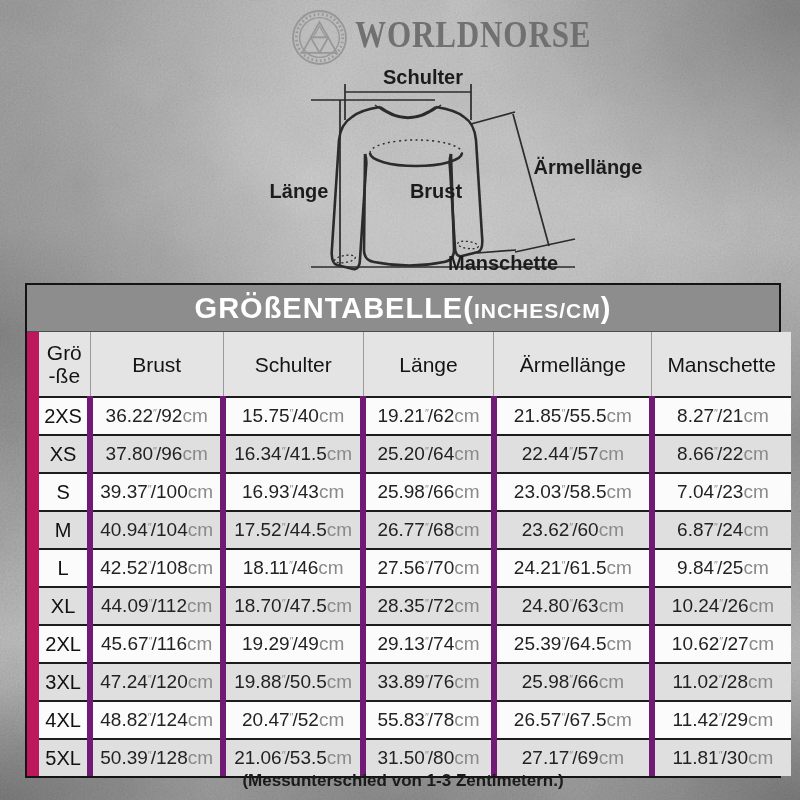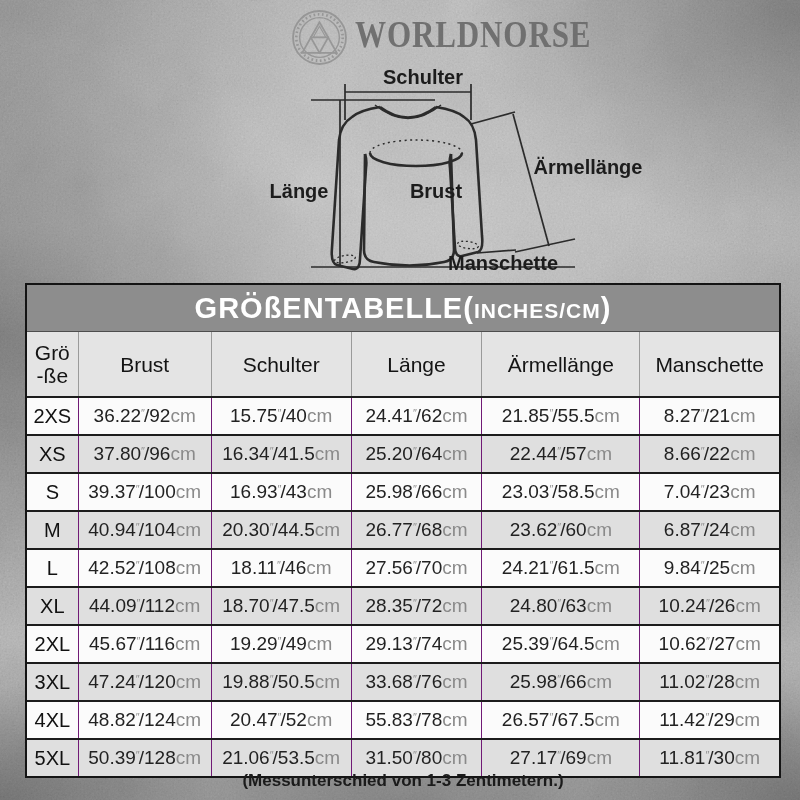--- a/index.html
+++ b/index.html
@@ -46,31 +46,31 @@
   .table-wrap{
     position:absolute;left:22px;top:283px;width:756px;
     border:2px solid #141414;background:#be185d;box-sizing:border-box;
   }
   .table-title{
     height:46px;line-height:46px;background:#8d8d8d;color:#ffffff;
     text-align:center;font-weight:700;font-size:29px;letter-spacing:1px;
     border-bottom:1px solid #4d4d4d;white-space:nowrap;
   }
   .table-title .small{font-size:21px;letter-spacing:1px;}
-  table.size-table{width:100%;border-collapse:collapse;table-layout:fixed;}
+  table.size-table{width:100%;border-collapse:collapse;table-layout:fixed;margin-left:12px;}
   table.size-table th,table.size-table td{
     text-align:center;vertical-align:middle;padding:0 1px;
     font-family:"Liberation Sans",sans-serif;
   }
   tr.head-row th{
     background:#e4e4e4;height:64px;font-size:21px;font-weight:400;color:#141414;line-height:23px;
   }
   tr.head-row th + th{border-left:1px solid #9a9a9a;}
   tr.data-row th, tr.data-row td{height:36px;border-top:2px solid #1c1c1c;}
-  tr.data-row td{border-left:1px solid #701a75;}
+  tr.data-row td{border-left:6px solid #701a75;}
   tr.data-row th{font-size:20px;font-weight:400;color:#111;}
   tr.data-row{background:#fbfbfb;}
   tr.data-row.even{background:#dfdfdf;}
   .num{color:#222;font-size:19px;}
   .u-cm{color:#8a8a8a;font-size:19px;}
   .u-in{color:#8f8f8f;font-size:11px;vertical-align:0.5em;letter-spacing:-1px;}
   .footnote{
     position:absolute;left:0;top:771px;width:800px;text-align:center;
     font-size:17px;font-weight:700;color:#1b1b1b;
   }
@@ -164,21 +164,21 @@
           <th>Länge</th>
           <th>Ärmellänge</th>
           <th>Manschette</th>
         </tr>
       </thead>
       <tbody>
           <tr class="data-row">
             <th>2XS</th>
             <td><span class="num">36.22</span><span class="u-in">″</span><span class="num">/92</span><span class="u-cm">cm</span></td>
             <td><span class="num">15.75</span><span class="u-in">″</span><span class="num">/40</span><span class="u-cm">cm</span></td>
-            <td><span class="num">24.41</span><span class="u-in">″</span><span class="num">/62</span><span class="u-cm">cm</span></td>
+            <td><span class="num">19.21</span><span class="u-in">″</span><span class="num">/62</span><span class="u-cm">cm</span></td>
             <td><span class="num">21.85</span><span class="u-in">″</span><span class="num">/55.5</span><span class="u-cm">cm</span></td>
             <td><span class="num">8.27</span><span class="u-in">″</span><span class="num">/21</span><span class="u-cm">cm</span></td>
           </tr>
           <tr class="data-row even">
             <th>XS</th>
             <td><span class="num">37.80</span><span class="u-in">″</span><span class="num">/96</span><span class="u-cm">cm</span></td>
             <td><span class="num">16.34</span><span class="u-in">″</span><span class="num">/41.5</span><span class="u-cm">cm</span></td>
             <td><span class="num">25.20</span><span class="u-in">″</span><span class="num">/64</span><span class="u-cm">cm</span></td>
             <td><span class="num">22.44</span><span class="u-in">″</span><span class="num">/57</span><span class="u-cm">cm</span></td>
             <td><span class="num">8.66</span><span class="u-in">″</span><span class="num">/22</span><span class="u-cm">cm</span></td>
@@ -187,21 +187,21 @@
             <th>S</th>
             <td><span class="num">39.37</span><span class="u-in">″</span><span class="num">/100</span><span class="u-cm">cm</span></td>
             <td><span class="num">16.93</span><span class="u-in">″</span><span class="num">/43</span><span class="u-cm">cm</span></td>
             <td><span class="num">25.98</span><span class="u-in">″</span><span class="num">/66</span><span class="u-cm">cm</span></td>
             <td><span class="num">23.03</span><span class="u-in">″</span><span class="num">/58.5</span><span class="u-cm">cm</span></td>
             <td><span class="num">7.04</span><span class="u-in">″</span><span class="num">/23</span><span class="u-cm">cm</span></td>
           </tr>
           <tr class="data-row even">
             <th>M</th>
             <td><span class="num">40.94</span><span class="u-in">″</span><span class="num">/104</span><span class="u-cm">cm</span></td>
-            <td><span class="num">20.30</span><span class="u-in">″</span><span class="num">/44.5</span><span class="u-cm">cm</span></td>
+            <td><span class="num">17.52</span><span class="u-in">″</span><span class="num">/44.5</span><span class="u-cm">cm</span></td>
             <td><span class="num">26.77</span><span class="u-in">″</span><span class="num">/68</span><span class="u-cm">cm</span></td>
             <td><span class="num">23.62</span><span class="u-in">″</span><span class="num">/60</span><span class="u-cm">cm</span></td>
             <td><span class="num">6.87</span><span class="u-in">″</span><span class="num">/24</span><span class="u-cm">cm</span></td>
           </tr>
           <tr class="data-row">
             <th>L</th>
             <td><span class="num">42.52</span><span class="u-in">″</span><span class="num">/108</span><span class="u-cm">cm</span></td>
             <td><span class="num">18.11</span><span class="u-in">″</span><span class="num">/46</span><span class="u-cm">cm</span></td>
             <td><span class="num">27.56</span><span class="u-in">″</span><span class="num">/70</span><span class="u-cm">cm</span></td>
             <td><span class="num">24.21</span><span class="u-in">″</span><span class="num">/61.5</span><span class="u-cm">cm</span></td>
@@ -220,21 +220,21 @@
             <td><span class="num">45.67</span><span class="u-in">″</span><span class="num">/116</span><span class="u-cm">cm</span></td>
             <td><span class="num">19.29</span><span class="u-in">″</span><span class="num">/49</span><span class="u-cm">cm</span></td>
             <td><span class="num">29.13</span><span class="u-in">″</span><span class="num">/74</span><span class="u-cm">cm</span></td>
             <td><span class="num">25.39</span><span class="u-in">″</span><span class="num">/64.5</span><span class="u-cm">cm</span></td>
             <td><span class="num">10.62</span><span class="u-in">″</span><span class="num">/27</span><span class="u-cm">cm</span></td>
           </tr>
           <tr class="data-row even">
             <th>3XL</th>
             <td><span class="num">47.24</span><span class="u-in">″</span><span class="num">/120</span><span class="u-cm">cm</span></td>
             <td><span class="num">19.88</span><span class="u-in">″</span><span class="num">/50.5</span><span class="u-cm">cm</span></td>
-            <td><span class="num">33.68</span><span class="u-in">″</span><span class="num">/76</span><span class="u-cm">cm</span></td>
+            <td><span class="num">33.89</span><span class="u-in">″</span><span class="num">/76</span><span class="u-cm">cm</span></td>
             <td><span class="num">25.98</span><span class="u-in">″</span><span class="num">/66</span><span class="u-cm">cm</span></td>
             <td><span class="num">11.02</span><span class="u-in">″</span><span class="num">/28</span><span class="u-cm">cm</span></td>
           </tr>
           <tr class="data-row">
             <th>4XL</th>
             <td><span class="num">48.82</span><span class="u-in">″</span><span class="num">/124</span><span class="u-cm">cm</span></td>
             <td><span class="num">20.47</span><span class="u-in">″</span><span class="num">/52</span><span class="u-cm">cm</span></td>
             <td><span class="num">55.83</span><span class="u-in">″</span><span class="num">/78</span><span class="u-cm">cm</span></td>
             <td><span class="num">26.57</span><span class="u-in">″</span><span class="num">/67.5</span><span class="u-cm">cm</span></td>
             <td><span class="num">11.42</span><span class="u-in">″</span><span class="num">/29</span><span class="u-cm">cm</span></td>

